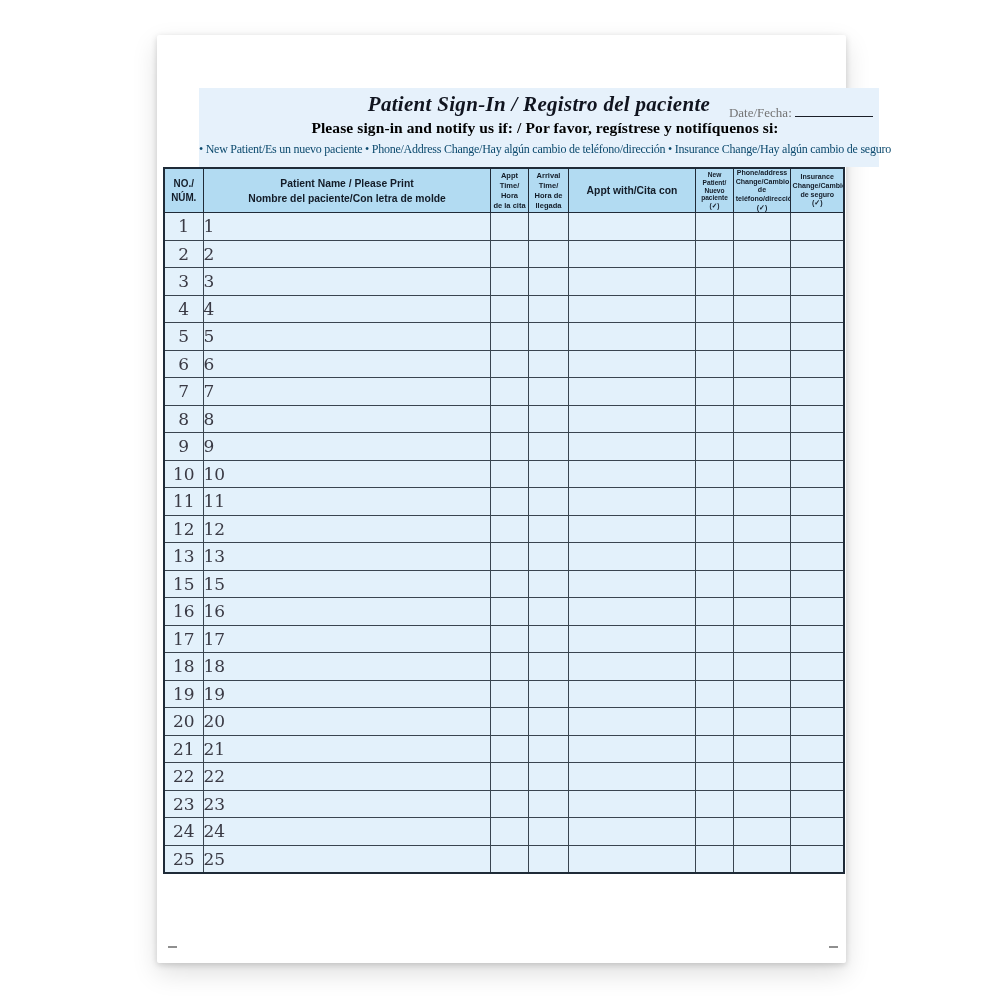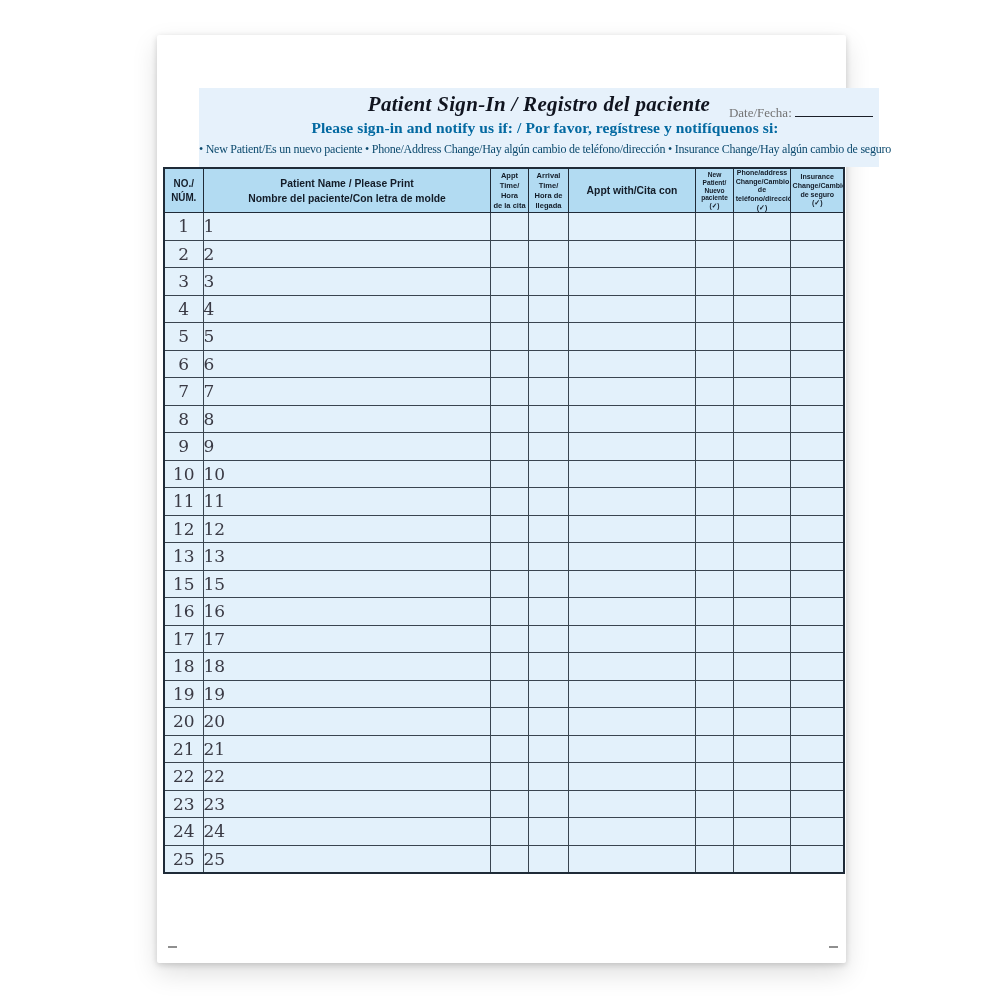--- a/index.html
+++ b/index.html
@@ -35,21 +35,21 @@
   .date-row{
     position:absolute;top:17px;right:6px;
     font-size:13px;color:#737373;white-space:nowrap;
   }
   .date-line{
     display:inline-block;width:78px;height:12px;
     border-bottom:1.6px solid #1a1f28;vertical-align:baseline;
   }
   .subtitle{
     text-align:center;margin-top:2px;
-    font-weight:bold;font-size:15.5px;color:#0369a1;letter-spacing:.1px;padding-left:12px;
+    font-weight:bold;font-size:15.5px;color:#000000;letter-spacing:.1px;padding-left:12px;
   }
   .notices{
     text-align:center;margin-top:5px;
     font-size:12px;letter-spacing:-.25px;color:#0c4a6e;white-space:nowrap;
   }
 
   
   .grid{
     position:absolute;left:6px;top:132px;width:682px;
     border-collapse:collapse;table-layout:fixed;

